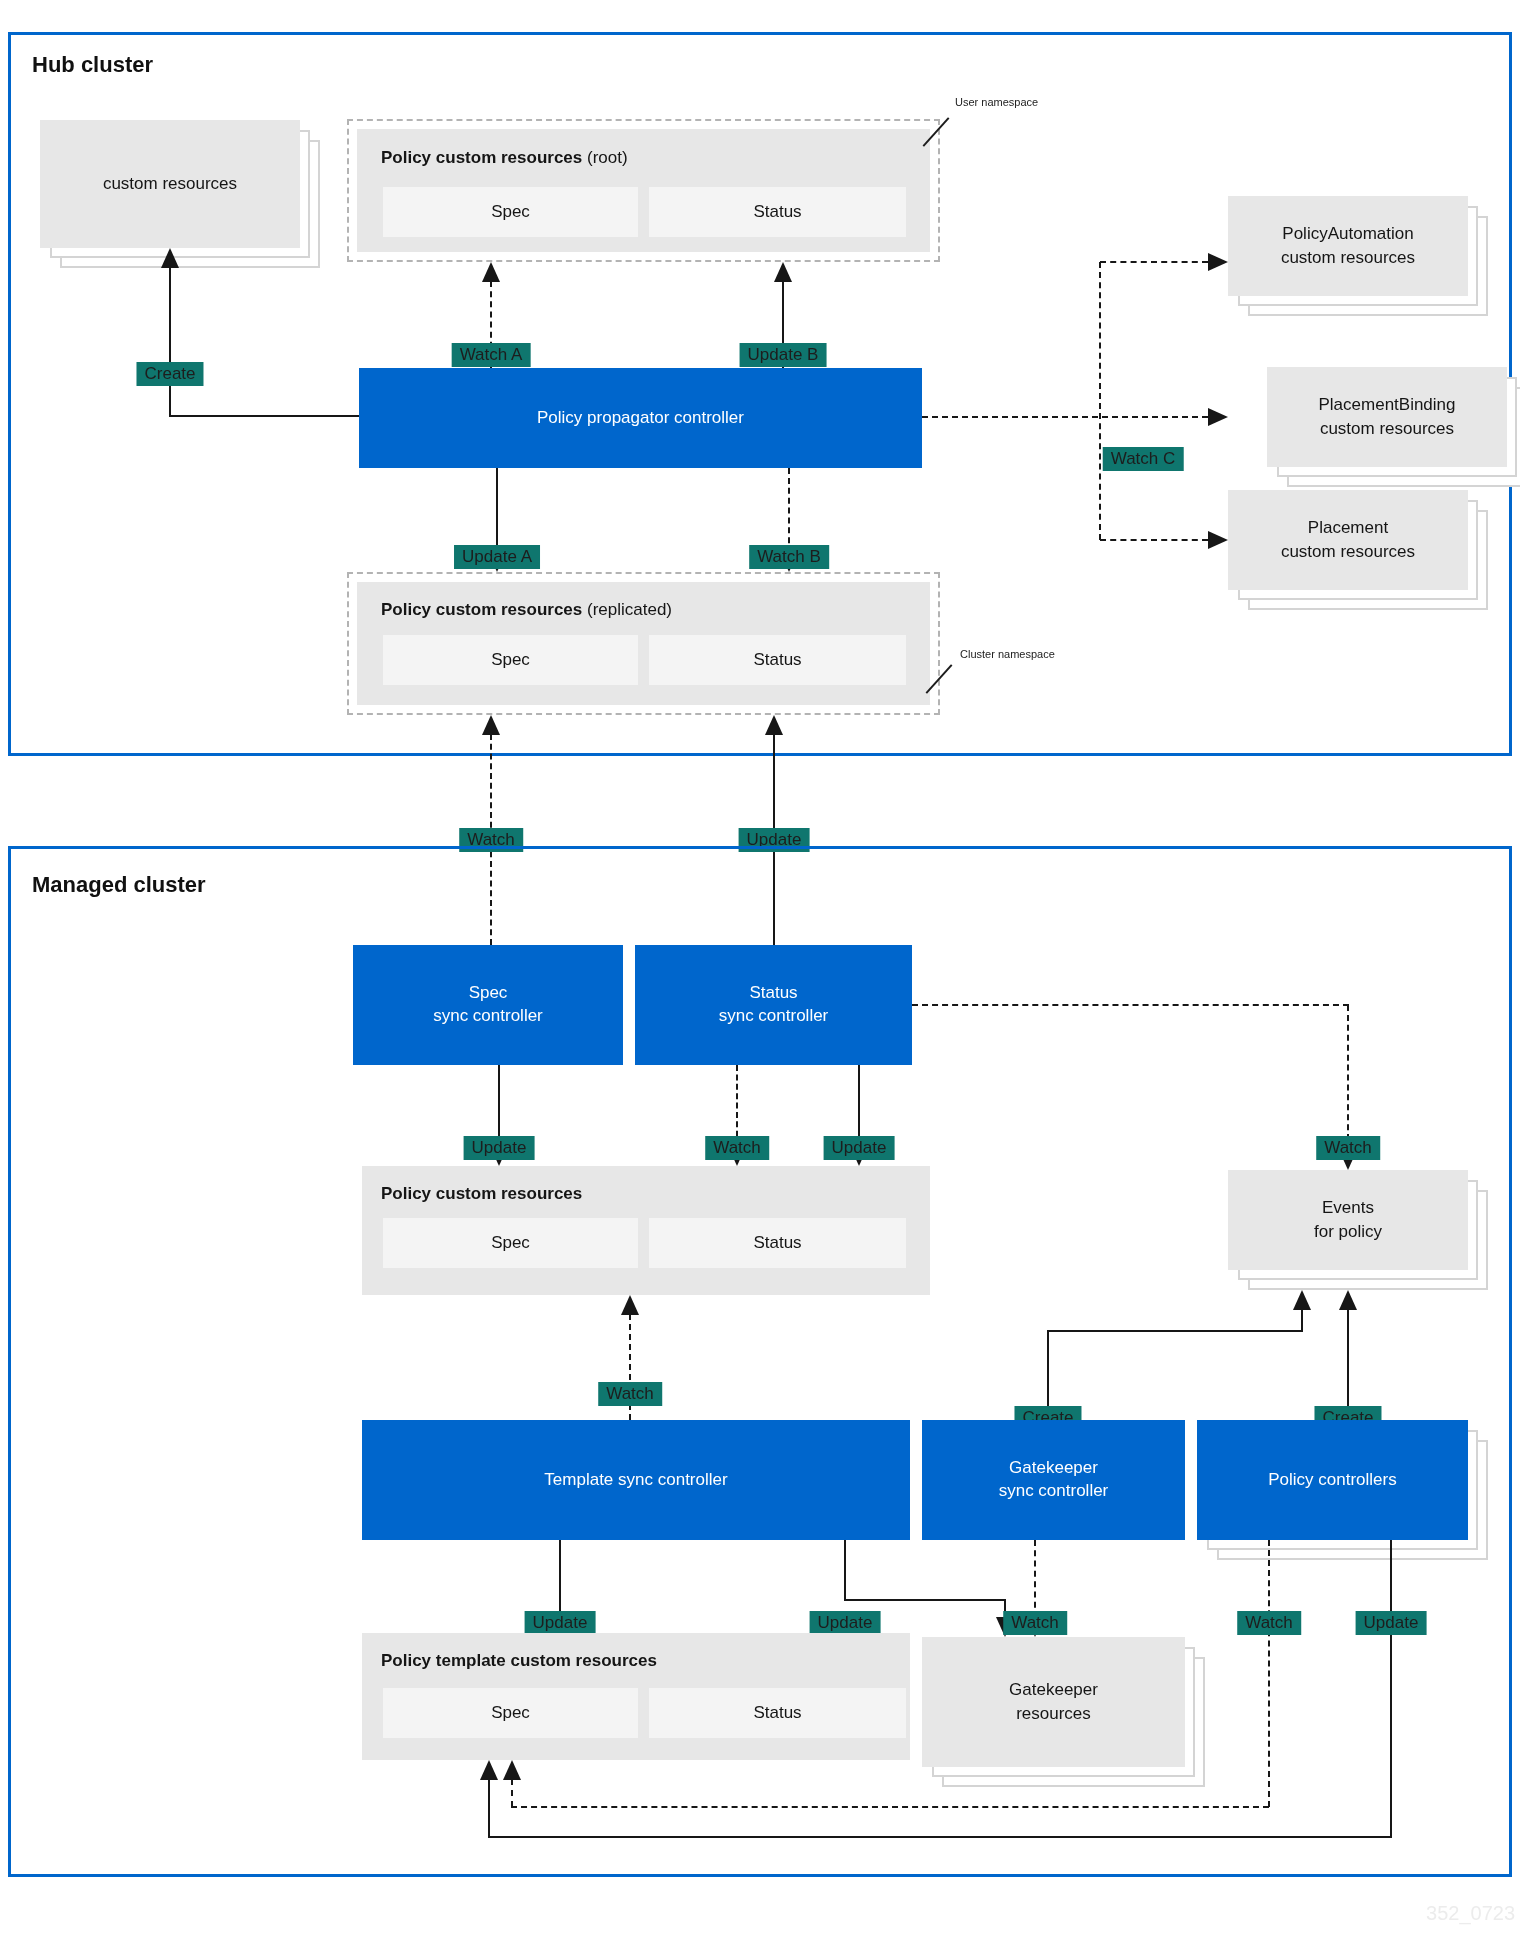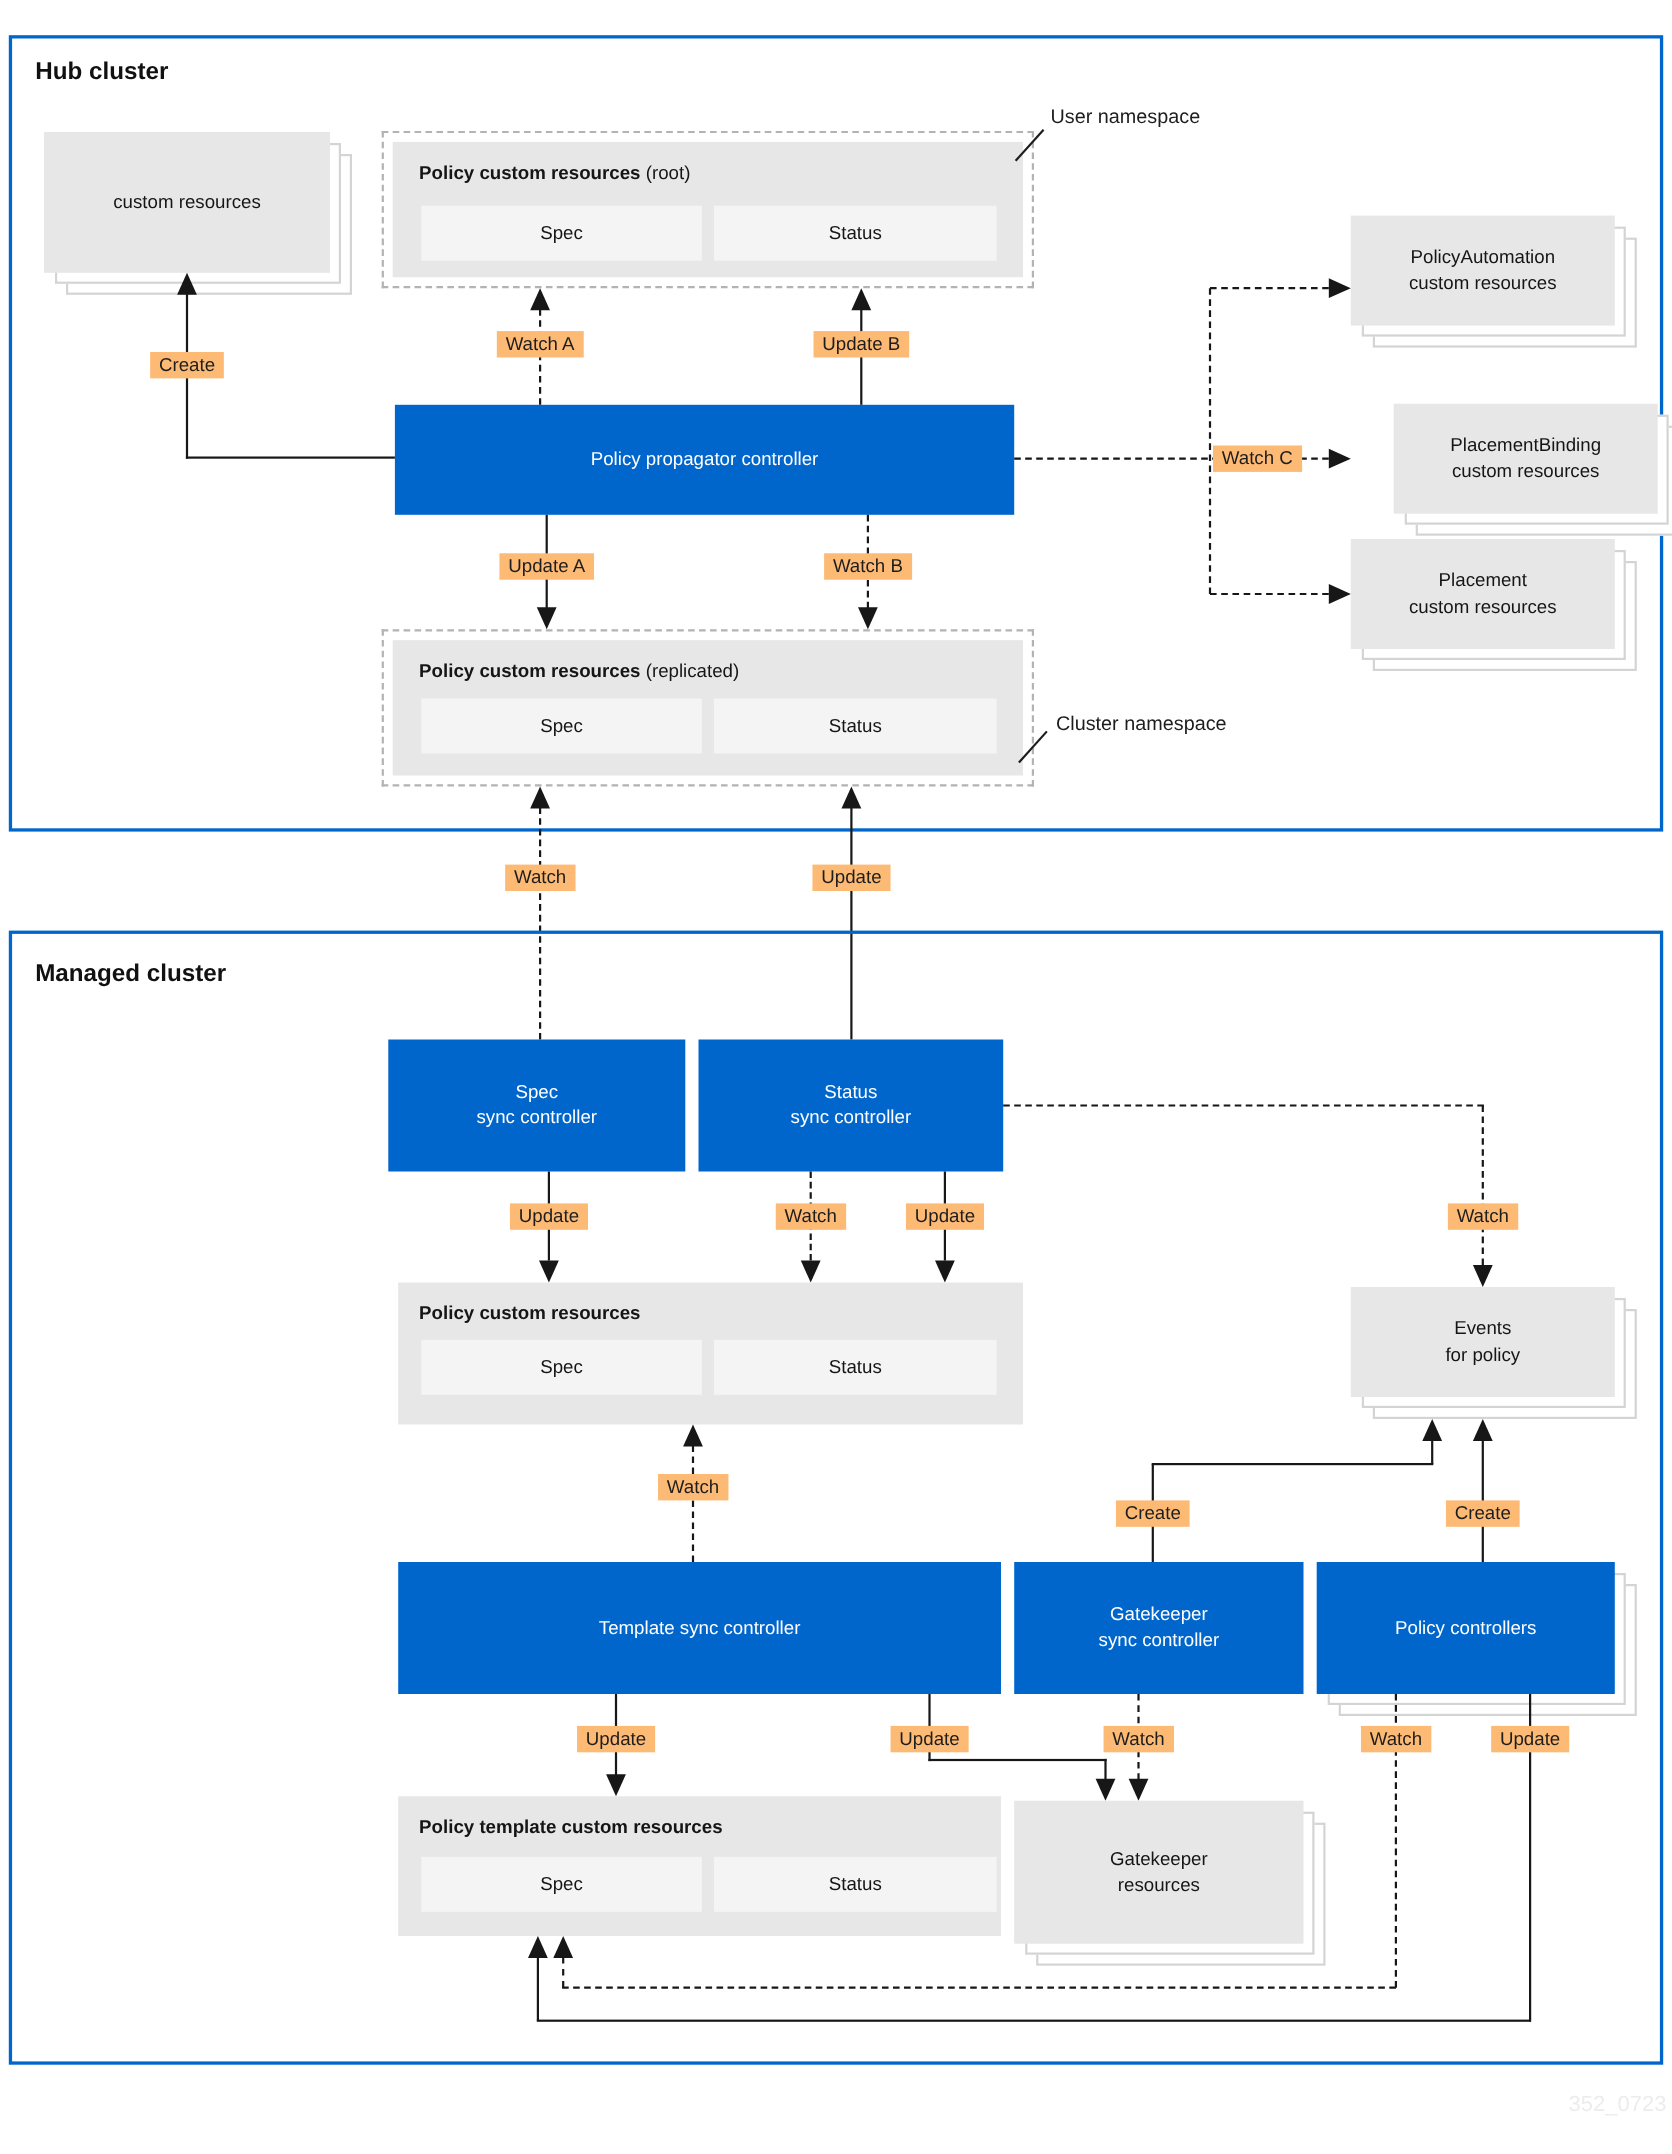--- a/index.html
+++ b/index.html
@@ -32,25 +32,25 @@
   .h{position:absolute;height:2px;background:#171717;}
   .hd{position:absolute;height:0;border-top:2px dashed #171717;}
 
   .tri-up{position:absolute;width:0;height:0;border-left:9px solid transparent;
           border-right:9px solid transparent;border-bottom:20px solid #171717;}
   .tri-down{position:absolute;width:0;height:0;border-left:9px solid transparent;
           border-right:9px solid transparent;border-top:20px solid #171717;}
   .tri-right{position:absolute;width:0;height:0;border-top:9px solid transparent;
           border-bottom:9px solid transparent;border-left:20px solid #171717;}
 
-  .elabel{position:absolute;transform:translate(-50%,-50%);background:#fdba74;
-          padding:2px 8px;font-size:17px;color:#1d1d1d;white-space:nowrap;}
+  .elabel{position:absolute;transform:translate(-50%,-50%);background:#0f766e;
+          padding:2px 8px;font-size:17px;color:#1d1d1d;white-space:nowrap;margin-top:42px;}
 
   .slash{position:absolute;width:38px;height:2px;background:#1d1d1d;transform:rotate(-48deg);}
-  .annot{position:absolute;font-size:18px;color:#1d1d1d;white-space:nowrap;}
+  .annot{position:absolute;font-size:11px;color:#1d1d1d;white-space:nowrap;}
 
   .watermark{position:absolute;font-size:20px;color:#ececec;}
 </style>
 </head>
 <body>
 
 <div id="canvas">
 
   <div class="cluster" style="left:8px;top:32px;width:1498px;height:718px;"></div>
   <div class="cluster-title" style="left:32px;top:52px;">Hub cluster</div>

